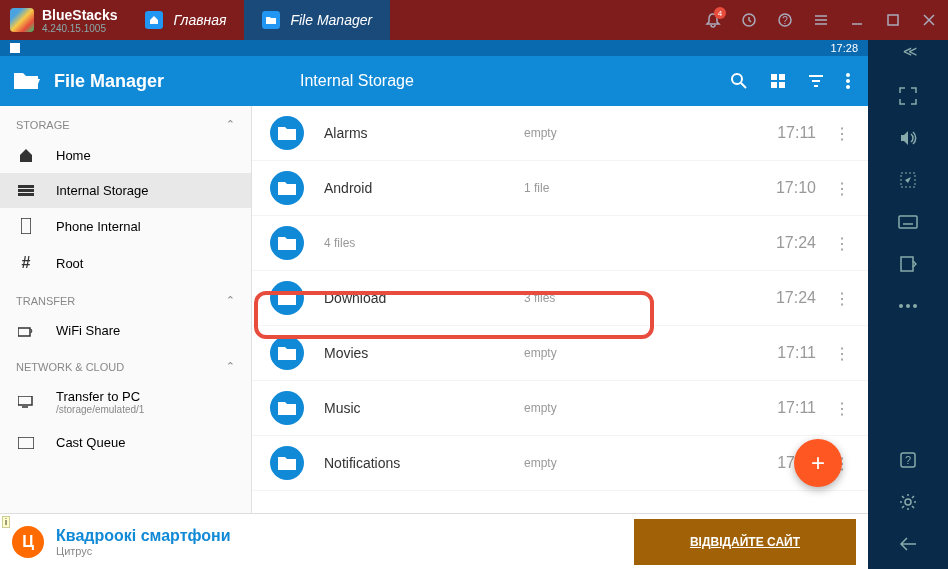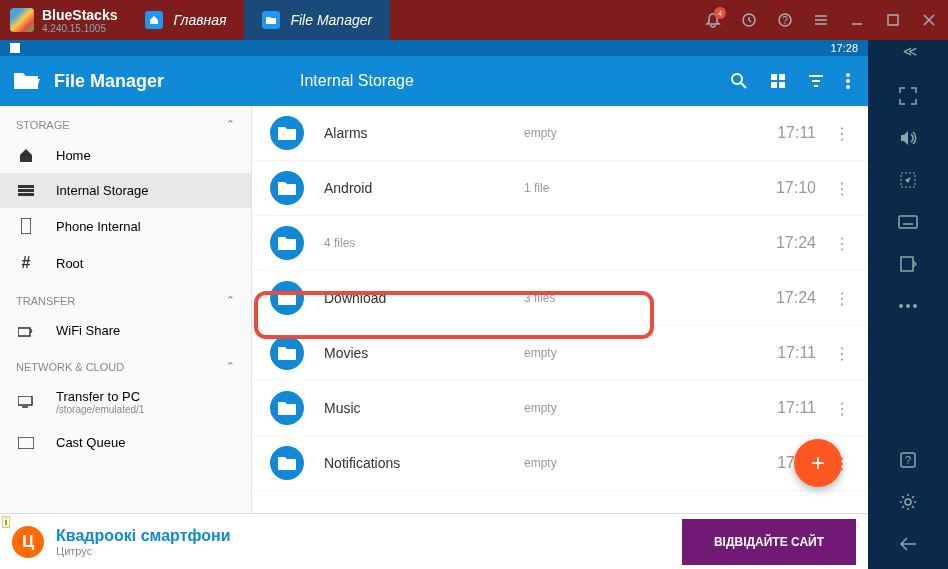--- a/index.html
+++ b/index.html
@@ -50,21 +50,21 @@
 .folder-time { font-size: 16px; color: #999; margin-right: 18px; }
 .folder-menu { color: #999; cursor: pointer; font-size: 16px; }
 .highlight-box { position: absolute; border: 4px solid #e74c3c; border-radius: 12px; pointer-events: none; left: 254px; top: 251px; width: 400px; height: 48px; z-index:5; }
 
 .fab { position: absolute; right: 26px; bottom: 82px; width: 48px; height: 48px; background: #ff5722; border-radius: 50%; display: flex; align-items: center; justify-content: center; color: #fff; font-size: 24px; cursor: pointer; box-shadow: 0 3px 8px rgba(0,0,0,0.3); z-index:4; }
 
 .ad-bar { position: absolute; bottom: 0; left: 0; right: 0; height: 56px; background: #fff; border-top: 1px solid #ddd; display: flex; align-items: center; padding: 0 12px; }
 .ad-logo { width: 32px; height: 32px; background: #ff6b00; border-radius: 50%; color: #fff; display: flex; align-items: center; justify-content: center; font-weight: bold; margin-right: 12px; }
 .ad-title { font-size: 16px; color: #1089d6; font-weight: bold; }
 .ad-sub { font-size: 11px; color: #888; }
-.ad-btn { margin-left: auto; background: #701a75; color: #fff; padding: 16px 32px; font-size: 12px; font-weight: bold; cursor: pointer; }
+.ad-btn { margin-left: auto; background: #a16207; color: #fff; padding: 16px 56px; font-size: 12px; font-weight: bold; cursor: pointer; text-decoration: underline; }
 .ad-badge { position:absolute; left:2px; top:2px; font-size:9px; background:#ffc; border:1px solid #cc9; padding:0 2px; }
 
 svg { display: block; }
 </style>
 </head>
 <body>
 
 <div class="titlebar">
   <div class="logo-area">
     <div class="logo"></div>

